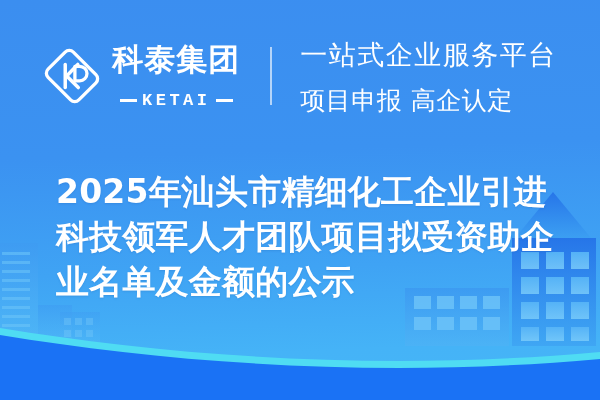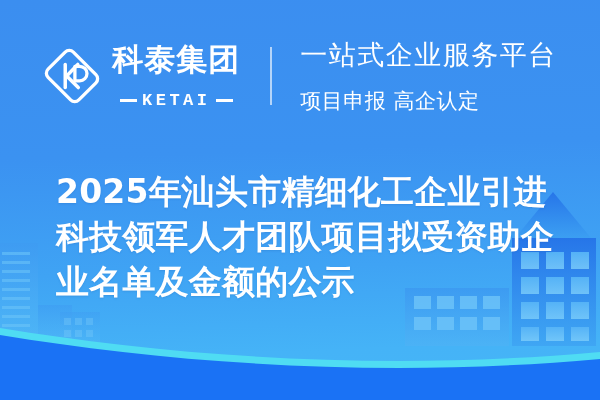--- a/index.html
+++ b/index.html
@@ -120,21 +120,21 @@
   }
   .tagline-main {
     font-size: 27px;
     line-height: 30px;
     color: #ffffff;
     letter-spacing: 1.5px;
     white-space: nowrap;
     font-family: "DejaVu Sans", "Liberation Sans", sans-serif;
   }
   .tagline-sub {
-    font-size: 21px;
+    font-size: 25px;
     line-height: 22px;
     color: #ffffff;
     letter-spacing: 0.5px;
     white-space: nowrap;
     font-family: "DejaVu Sans", "Liberation Sans", sans-serif;
   }
 
   
   .title {
     position: absolute;

